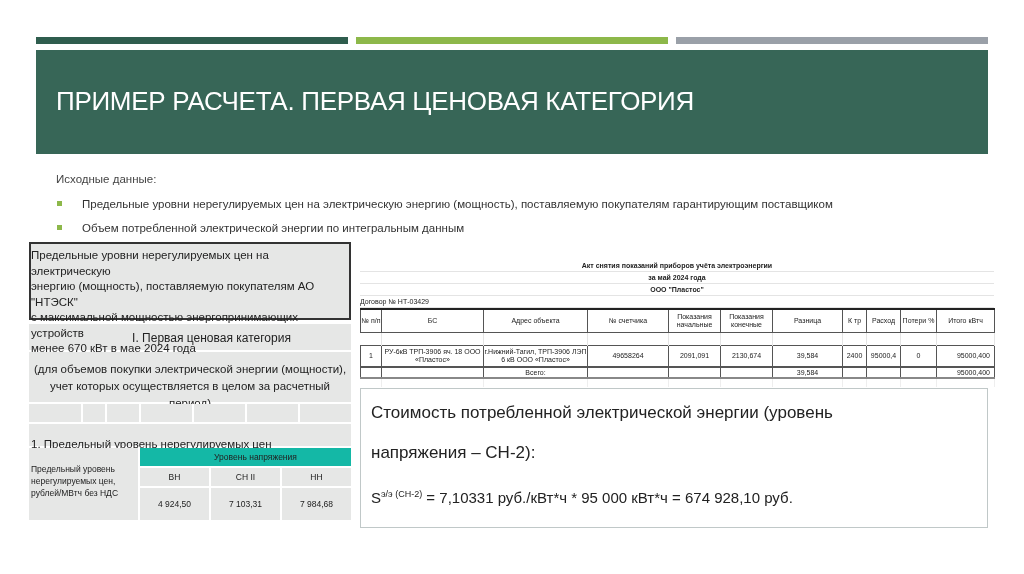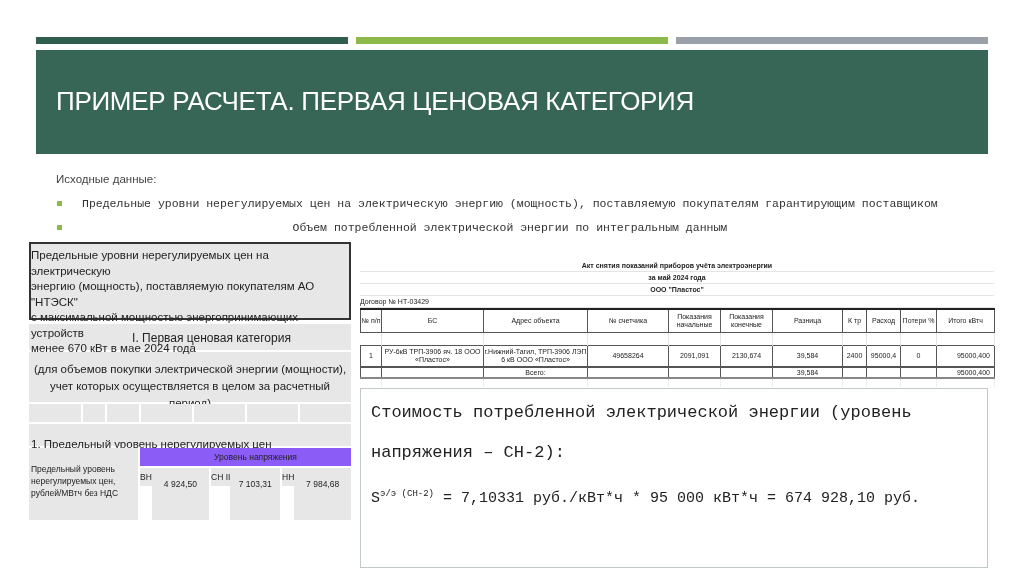--- a/index.html
+++ b/index.html
@@ -4,57 +4,57 @@
 <style>
   html, body { margin:0; padding:0; }
   body { width:1024px; height:574px; background:#ffffff; position:relative; overflow:hidden; font-family:"DejaVu Sans", sans-serif; }
   .bar { position:absolute; top:37px; height:7px; }
   .bar1 { left:36px; width:312px; background:#2f5d4e; }
   .bar2 { left:356px; width:312px; background:#8db84a; }
   .bar3 { left:676px; width:312px; background:#9aa0a8; }
   .header { position:absolute; left:36px; top:50px; width:952px; height:104px; background:#376657; }
   .header .title { position:absolute; left:20px; top:36px; color:#ffffff; font-family:"Liberation Sans", sans-serif; font-size:26px; letter-spacing:-0.3px; font-stretch:condensed; }
   .intro { position:absolute; left:56px; top:173px; font-family:"Liberation Sans", sans-serif; font-size:11.5px; color:#444; }
-  .bullets { position:absolute; left:56px; top:196px; margin:0; padding:0; list-style:none; font-family:Liberation Mono, monospace; font-size:11.5px; color:#333;text-align:center; }
+  .bullets { position:absolute; left:56px; top:196px; margin:0; padding:0; list-style:none; font-family:Liberation Sans, sans-serif; font-size:11.5px; color:#333; }
   .bullets li { position:relative; padding-left:26px; height:24px; line-height:16px; }
   .bullets .b { position:absolute; left:1px; top:5px; width:5px; height:5px; background:#8db84a; }
 
   
   .lt { position:absolute; left:29px; top:242px; width:322px; font-family:"Liberation Sans", sans-serif; color:#222; }
   .lt .box { background:#e6e7e6; border:2px solid #333; height:78px; text-align:left; font-size:11.5px; line-height:15.5px; padding-top:4px; box-sizing:border-box; }
   .lt .row { background:#e6e7e6; border-top:2px solid #fff; text-align:center; box-sizing:border-box; }
   .lt .r1 { height:28px; line-height:28px; font-size:12px; margin-top:2px;padding-left:43px; }
   .lt .r2 { height:52px; padding-top:9px; font-size:11.5px; line-height:17px; }
   .lt .empty { display:flex; height:18px; border-top:2px solid #fff; }
   .lt .empty div { background:#e6e7e6; border-right:2px solid #fff; }
   .lt .r3 { height:24px; line-height:40px; text-align:left; font-size:11.5px; padding-left:2px; }
   .lt .pt { display:flex; border-top:2px solid #fff; height:72px; }
   .lt .pt .lab { width:111px; background:#e6e7e6; font-size:8.5px; line-height:12px; padding:15px 0 0 2px; box-sizing:border-box; border-right:2px solid #fff; }
   .lt .pt .vals { flex:1; display:flex; flex-direction:column; }
-  .lt .pt .vh { height:18px; background:#8b5cf6; font-size:8.5px; text-align:center; line-height:18px; border-bottom:2px solid #fff;padding-left:20px; }
+  .lt .pt .vh { height:18px; background:#14b8a6; font-size:8.5px; text-align:center; line-height:18px; border-bottom:2px solid #fff;padding-left:20px; }
   .lt .pt .cols { display:flex; flex:1; }
-  .lt .pt .col { flex:1; display:flex; flex-direction:row; border-right:2px solid #fff; }
+  .lt .pt .col { flex:1; display:flex; flex-direction:column; border-right:2px solid #fff; }
   .lt .pt .col:last-child { border-right:none; }
   .lt .pt .ch { height:18px; background:#e6e7e6; font-size:8.5px; text-align:center; line-height:18px; border-bottom:2px solid #fff; }
   .lt .pt .cv { flex:1; background:#e6e7e6; font-size:8.5px; text-align:center; line-height:32px; }
 
   
   .ss { position:absolute; left:360px; top:260px; width:634px; font-family:"Liberation Sans", sans-serif; font-size:7px; color:#222; }
   .ss .line { height:11px; line-height:11px; border-bottom:1px solid #e4e4e4; text-align:center; font-weight:bold; position:relative; }
   .ss .line.left { text-align:left; font-weight:normal; }
   .ss table { border-collapse:collapse; width:634px; table-layout:fixed; }
   .ss td { border:1px solid #555; text-align:center; padding:0; font-size:7px; line-height:8px; overflow:hidden; white-space:nowrap; }
   .ss .gap td { border:none; border-right:1px solid #e4e4e4; height:12px; }
   .ss thead td { height:22px; white-space:normal; border-top:2px solid #222; }
   .ss .data td { height:20px; white-space:normal; }
   .ss .total td { height:9px; border-top:2px solid #555; border-bottom:2px solid #888; }
   .ss .bottom td { border:none; border-right:1px solid #eee; height:8px; }
 
   
-  .fb { position:absolute; left:360px; top:388px; width:628px; height:180px; border:1px solid #c0c8c8; box-sizing:border-box; font-family:Liberation Mono, monospace; color:#222; }
+  .fb { position:absolute; left:360px; top:388px; width:628px; height:140px; border:1px solid #c0c8c8; box-sizing:border-box; font-family:Liberation Sans, sans-serif; color:#222; }
   .fb .t1 { position:absolute; left:10px; top:14px; font-size:17px; }
   .fb .t2 { position:absolute; left:10px; top:54px; font-size:17px; }
   .fb .t3 { position:absolute; left:10px; top:100px; font-size:15px; }
   .fb sup { font-size:9px; }
 </style>
 </head>
 <body>
 
 <div class="bar bar1"></div>
 <div class="bar bar2"></div>

